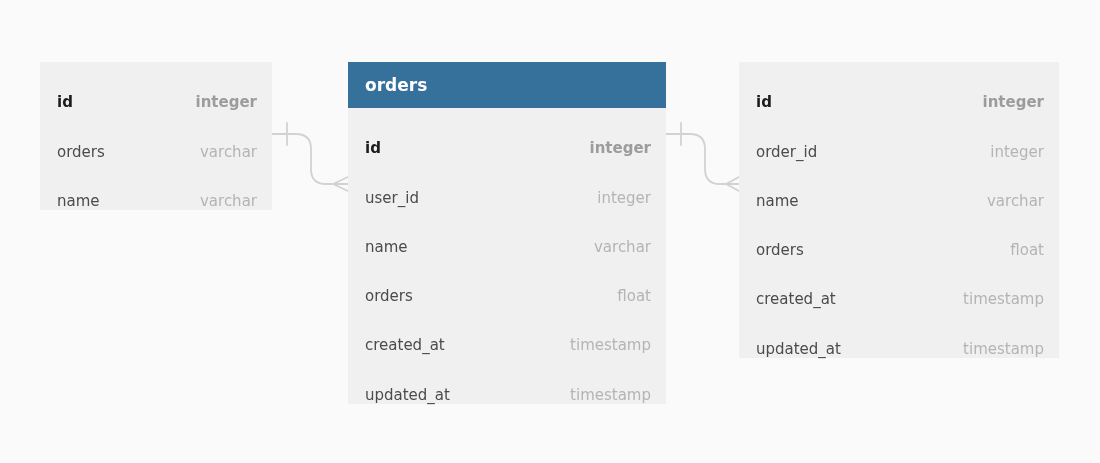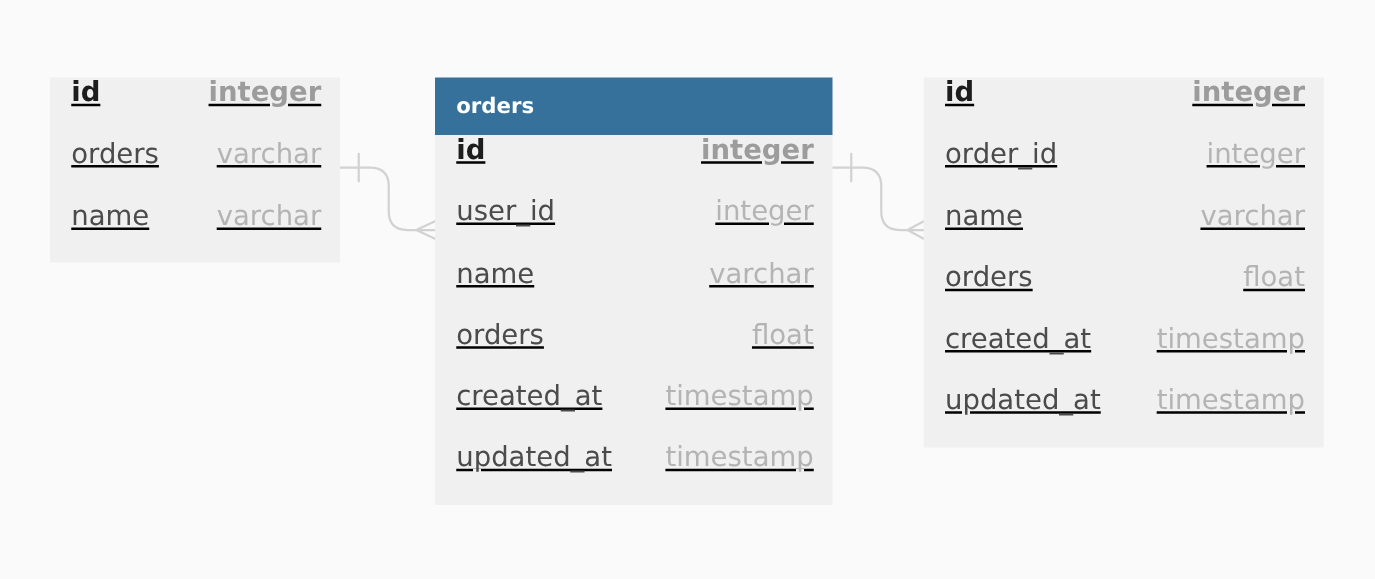--- a/index.html
+++ b/index.html
@@ -29,25 +29,24 @@
     color:var(--header-text);
     font-size:17px;
     font-weight:700;
     line-height:46px;
     padding-left:17px;
   }
   .tbody{background:var(--body-bg);}
   .row{
     height:49.3px;
     display:flex;
-    align-items:flex-start;
+    align-items:flex-end;
     justify-content:space-between;
     padding:0 15px 0 17px;
-    font-size:22px;
-    text-decoration:underline;
+    font-size:15px;
   }
   .row .fname{color:var(--field-name);}
   .row .ftype{color:var(--field-type);}
   .row.pk .fname{color:var(--pk-name);font-weight:700;}
   .row.pk .ftype{color:var(--pk-type);font-weight:700;}
 </style>
 </head>
 <body>
 
 <div class="canvas">

